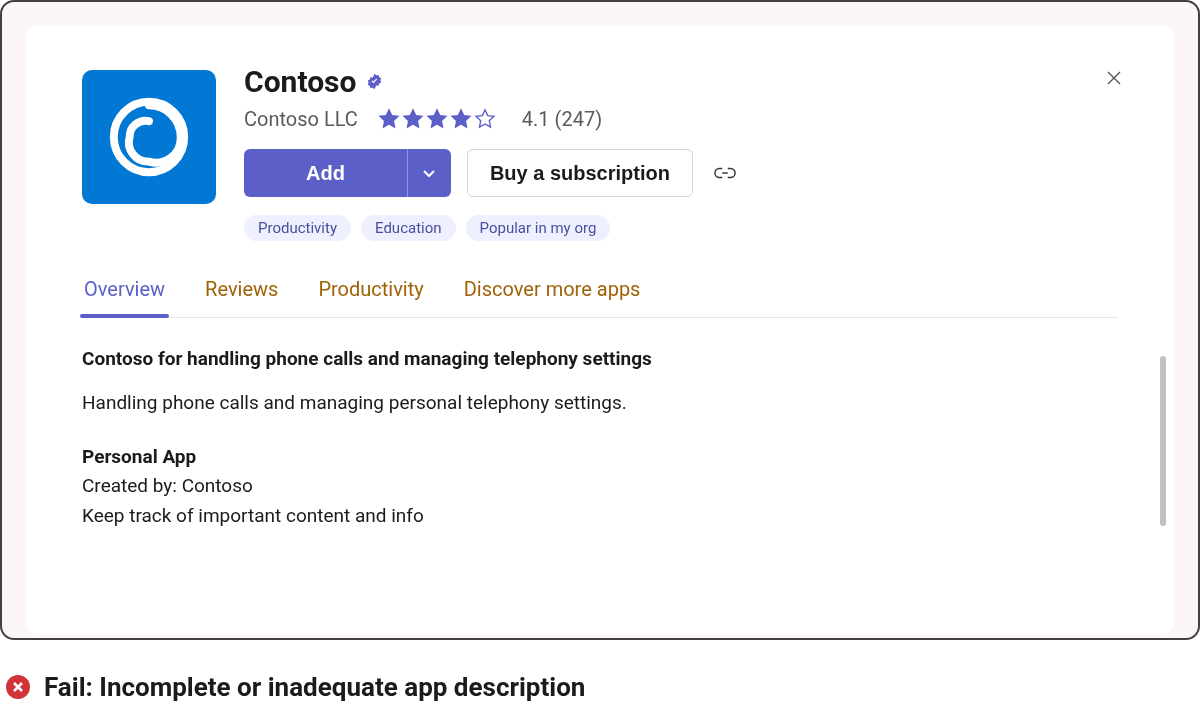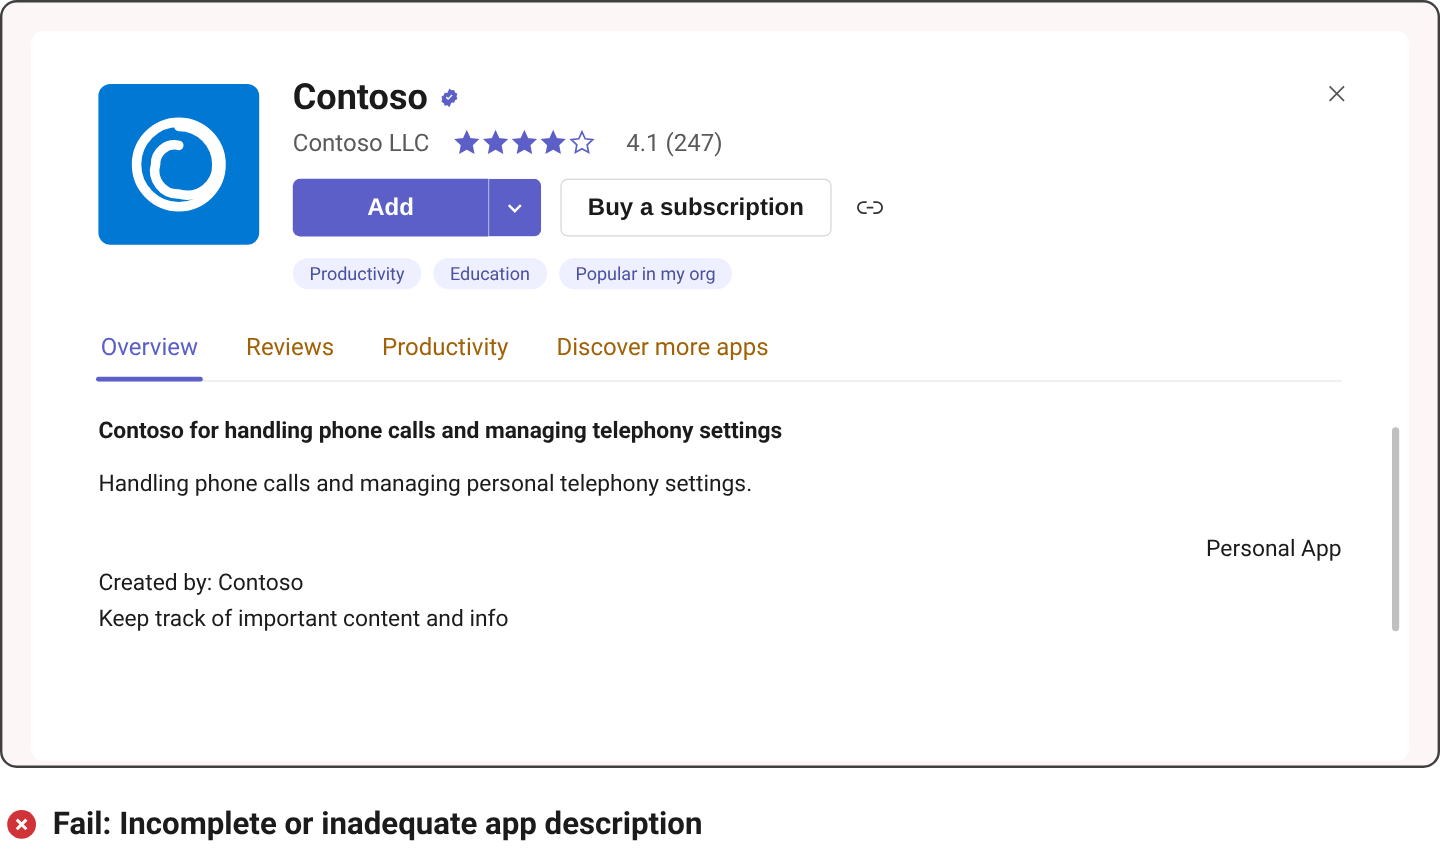--- a/index.html
+++ b/index.html
@@ -197,21 +197,21 @@
   }
   .content-area .section-title {
     font-weight: 700;
     margin-bottom: 2px;
   }
   .content-area .section-text {
     font-weight: 400;
     color: #1b1b1b;
   }
   .content-area .section-block { margin-bottom: 24px; }
-  .content-area .feature-title { font-weight: 400; text-align: right; }
+  .content-area .feature-title { font-weight: 700; }
   .scrollbar-track {
     position: absolute;
     right: 8px;
     top: 330px;
     width: 6px;
     height: 170px;
     background: #c0c0c0;
     border-radius: 3px;
   }
   .fail-row {

